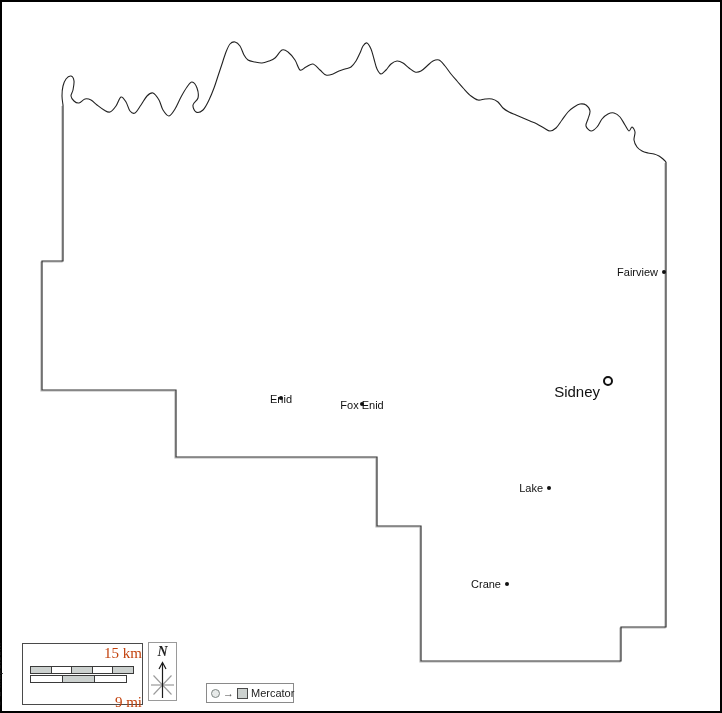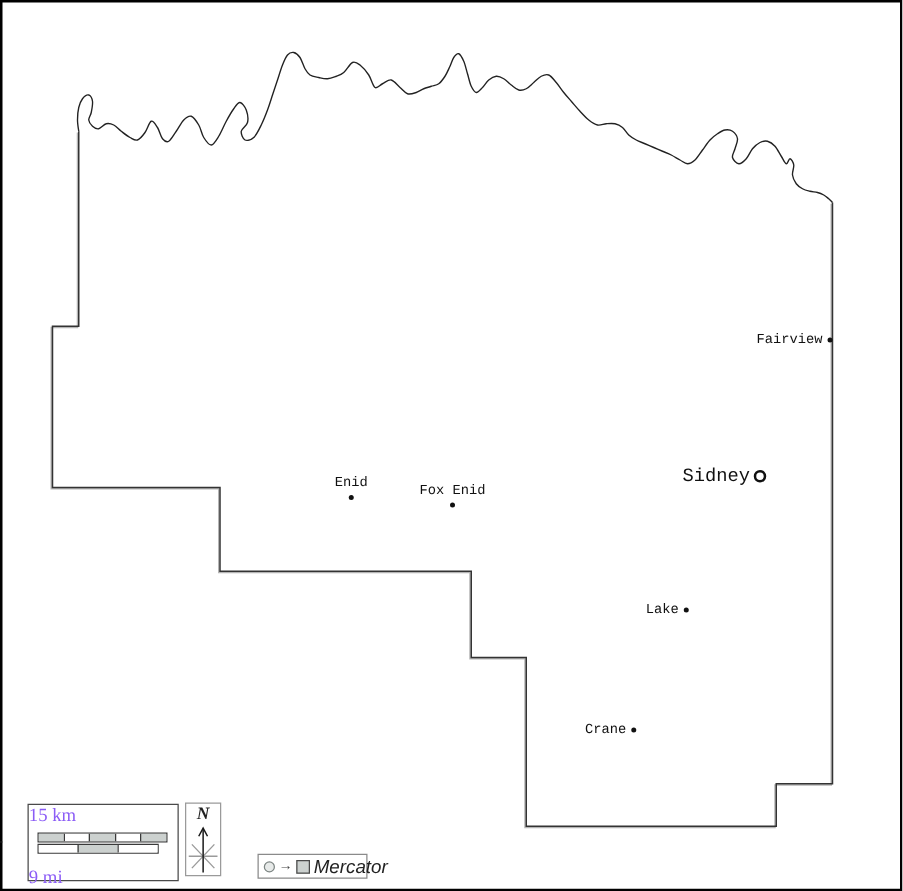--- a/index.html
+++ b/index.html
@@ -5,35 +5,35 @@
   html,body{margin:0;padding:0;background:#fff;}
   .canvas{
     position:relative;width:722px;height:713px;background:#fff;overflow:hidden;
     outline:2px solid #000;outline-offset:-2px;
     font-family:"Liberation Sans",sans-serif;
   }
   #map-svg{position:absolute;left:0;top:0;}
   
   .city-label{
     position:absolute;font-size:11px;color:#111;white-space:nowrap;
-    font-family:Liberation Mono, monospace;
+    font-family:Liberation Sans, sans-serif;
   }
   .city-label.side-left{transform:translate(-100%,-50%);}
-  .city-label.side-above{transform:translate(-50%,-100%);}
-  .city-label.seat{font-size:15px;}
+  .city-label.side-above{transform:translate(-50%,-100%);margin-top:12px;}
+  .city-label.seat{font-size:15px;margin-top:10px;}
   .city-dot{position:absolute;width:4px;height:4px;background:#111;border-radius:50%;}
   .city-ring{position:absolute;width:10px;height:10px;border:2.6px solid #111;background:#fff;border-radius:50%;box-sizing:border-box;}
   
   .scale-box{
     position:absolute;left:22px;top:643px;width:121px;height:62px;
     border:1px solid #4a4a4a;box-sizing:border-box;background:#fff;
     font-family:"Liberation Serif",serif;
   }
   .scale-km-label,.scale-mi-label{
-    position:absolute;left:0;width:100%;text-align:left;font-size:15px;color:#8b5cf6;
+    position:absolute;left:0;width:100%;text-align:right;font-size:15px;color:#c2410c;
   }
   .scale-km-label{top:1px;}
   .scale-mi-label{top:50px;}
   .scale-bar{position:absolute;display:flex;border:1px solid #3a3a3a;box-sizing:border-box;}
   .scale-bar.km{left:7px;top:22px;width:104px;height:8px;}
   .scale-bar.mi{left:7px;top:31px;width:97px;height:8px;}
   .scale-seg{flex:1;height:100%;border-left:1px solid #3a3a3a;box-sizing:border-box;}
   .scale-seg:first-child{border-left:none;}
   
   .north-box{
@@ -48,21 +48,21 @@
   .north-box svg{position:absolute;left:0;bottom:1px;}
   
   .mercator-box{
     position:absolute;left:206px;top:683px;width:88px;height:20px;
     border:1px solid #8a8a8a;box-sizing:border-box;background:#fff;
     display:flex;align-items:center;gap:3px;padding-left:4px;
   }
   .proj-circle{width:9px;height:9px;border:1.4px solid #7d8583;background:#e7eae9;border-radius:50%;box-sizing:border-box;flex:none;}
   .proj-arrow{font-size:11px;color:#444;line-height:1;flex:none;}
   .proj-square{width:11px;height:11px;border:1px solid #4a4a4a;background:#ccd1cf;box-sizing:border-box;flex:none;}
-  .proj-name{font-size:15px;color:#222;font-style:italic;}
+  .proj-name{font-size:11px;color:#222;}
   
   .copyright{
     position:absolute;left:3px;bottom:6px;transform:rotate(-90deg);transform-origin:0 100%;
     font-size:9.5px;color:#222;white-space:nowrap;letter-spacing:.2px;
   }
 </style>
 </head>
 <body>
 
 <div class="canvas">

